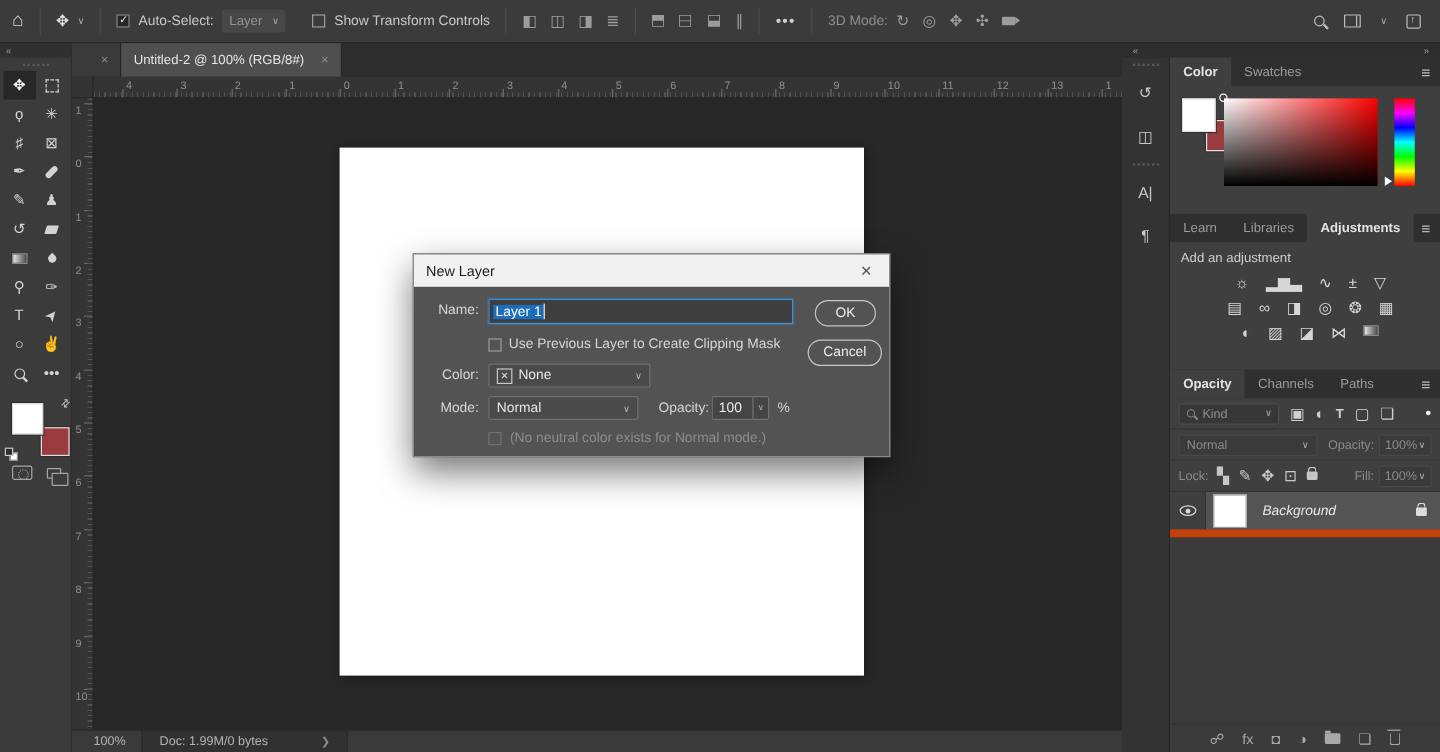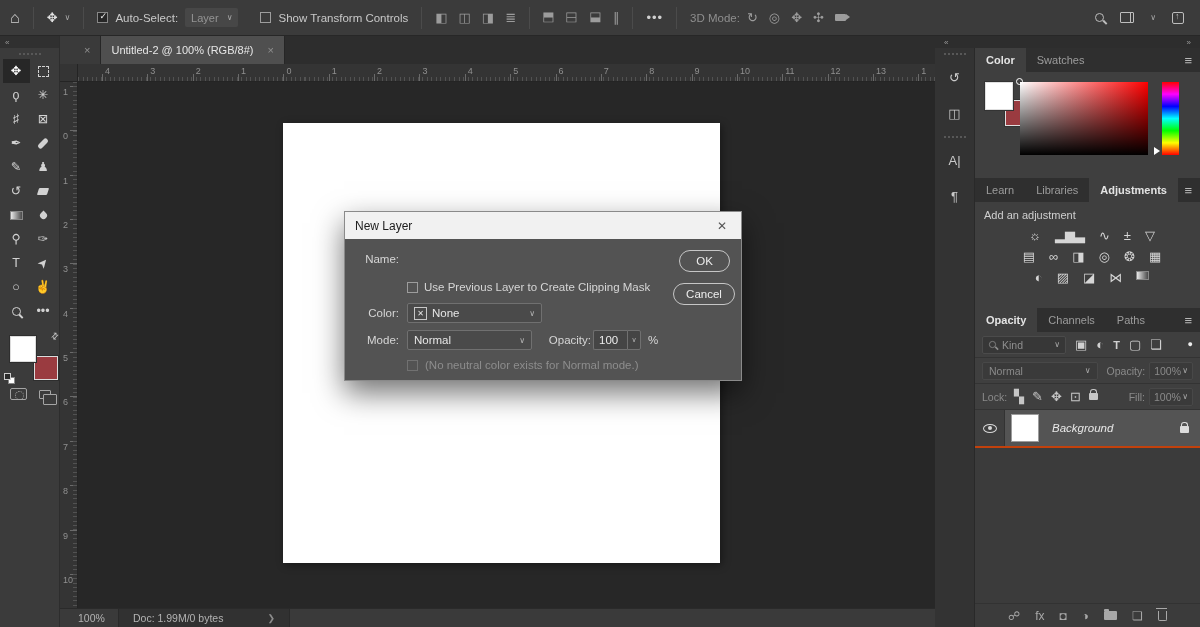--- a/index.html
+++ b/index.html
@@ -129,21 +129,21 @@
   .filter-icons{display:flex;gap:9px;margin-left:9px;color:#d0d0d0;font-size:11.5px;align-items:center}
   .filter-icons .t{font-weight:bold;font-size:11px}
   .pin{margin-left:auto;color:#ececec;font-size:9px}
   .dd-disabled{width:116px;height:18px;background:#3a3a3a;border:1px solid #484848;border-radius:2px;
     color:#8a8a8a;font-size:10.5px;display:flex;align-items:center;padding:0 6px}
   .dd-disabled .chev,.val-box .chev{margin-left:auto}
   .lbl-dis{color:#8a8a8a;font-size:10.5px}
   .val-box{width:44px;height:18px;background:#3a3a3a;border:1px solid #484848;border-radius:2px;
     color:#8a8a8a;font-size:10.5px;display:flex;align-items:center;padding:0 4px}
   .lock-icons{display:flex;gap:8px;margin-left:7px;color:#c6c6c6;font-size:11px;align-items:center}
-  .lr-layer{flex:0 0 auto;height:38px;display:flex;align-items:stretch;border-bottom:2px solid #c2410c}
+  .lr-layer{flex:0 0 auto;height:38px;display:flex;align-items:stretch;border-bottom:7px solid #c2410c}
   .eye-cell{width:30px;display:flex;align-items:center;justify-content:center;border-right:1px solid #333;background:#3f3f3f}
   .layer-main{flex:1;background:#545454;display:flex;align-items:center;padding:0 11px 0 6px}
   .thumb{width:28px;height:28px;background:#fff;border:1px solid #9c9c9c}
   .layer-name{font-style:italic;font-size:11.5px;color:#e8e8e8;margin-left:13px}
   .layer-lock{margin-left:auto;color:#dcdcdc}
   .layers-fill{flex:1;background:#3b3b3b}
   .layers-bottom{flex:0 0 auto;height:24px;border-top:1px solid #323232;background:#3b3b3b;
     display:flex;align-items:center;justify-content:center;gap:15px;color:#a8a8a8}
   .layers-bottom .glyph{font-size:12px}
 
@@ -546,20 +546,24 @@
       </div>
   </div>
 </div>
 
 <div class="dialog">
   <div class="dlg-title">
     <span>New Layer</span>
     <span class="dlg-close">✕</span>
   </div>
   <span class="dlg-label" style="left:14px;top:41px">Name:</span>
+  <span class="name-input">
+    <span class="sel">Layer 1</span>
+    <span class="caret"></span>
+  </span>
   <span class="btn btn-ok">OK</span>
   <span class="dlg-cb" style="left:62px;top:70px"></span>
   <span class="dlg-text" style="left:79px;top:69px">Use Previous Layer to Create Clipping Mask</span>
   <span class="btn btn-cancel">Cancel</span>
   <span class="dlg-label" style="left:14px;top:95px">Color:</span>
   <span class="dlg-dd" style="left:62px;top:91px;width:135px">
     <span class="xbox">✕</span>
     <span>None</span>
     <span class="chev">∨</span>
   </span>

